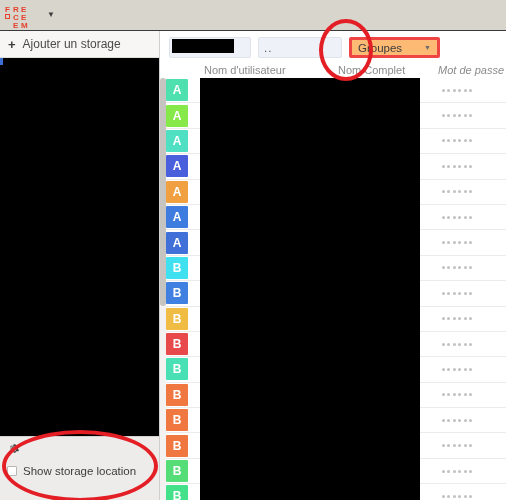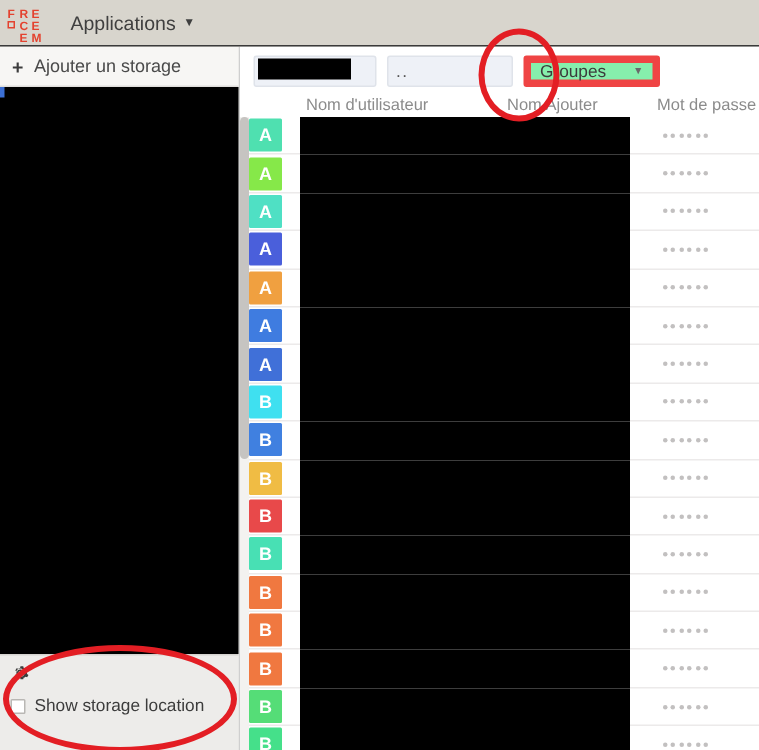--- a/index.html
+++ b/index.html
@@ -227,22 +227,22 @@
   .nu-username .redact {
     position: absolute;
     left: 2px; top: 1px;
     width: 62px; height: 14px;
     background: #000000;
   }
   .nu-fullname { width: 84px; color: #555; letter-spacing: 1px; }
   .nu-select {
     width: 91px;
     height: 21px;
-    background: #86efac;
-    border: 5px solid #ef4444;
+    background: #fdba74;
+    border: 3px solid #ef4444;
     border-radius: 2px;
     box-sizing: border-box;
     display: flex;
     align-items: center;
     justify-content: space-between;
     padding: 0 6px;
     font-size: 11.5px;
     color: #3c3c3c;
     cursor: pointer;
   }
@@ -267,21 +267,21 @@
     width: 346px; height: 14px;
     font-size: 11px;
     color: #8b8b8b;
   }
   .col-headers span {
     position: absolute;
     white-space: nowrap;
   }
   .hdr-username { left: 44px; }
   .hdr-fullname { left: 178px; }
-  .hdr-password { left: 278px; }
+  .hdr-password { left: 278px; font-style: italic; }
 
   .table {
     position: absolute;
     left: 0; top: 47px;
     width: 346px;
     height: 422px;
     overflow: hidden;
   }
   .row {
     position: relative;
@@ -350,21 +350,20 @@
     <span class="logo-cell" style="left:2px; top:4px;">F</span>
     <span class="logo-cell" style="left:10px; top:4px;">R</span>
     <span class="logo-cell" style="left:18px; top:4px;">E</span>
     <span class="logo-box" style="left:2px; top:13px;"></span>
     <span class="logo-cell" style="left:10px; top:12px;">C</span>
     <span class="logo-cell" style="left:18px; top:12px;">E</span>
     <span class="logo-cell" style="left:10px; top:20px;">E</span>
     <span class="logo-cell" style="left:18px; top:20px;">M</span>
   </div>
   <div class="apps-menu">
-    <span>Applications</span>
     <span class="caret">▼</span>
   </div>
 </div>
 
 <div class="sidebar">
 
   <div class="add-group">
     <span class="plus-icon">+</span>
     <span>Ajouter un storage</span>
   </div>
@@ -401,21 +400,21 @@
       <span>..</span>
     </div>
     <div class="nu-select">
       <span>Groupes</span>
       <span class="caret">▼</span>
     </div>
   </div>
 
   <div class="col-headers">
     <span class="hdr-username">Nom d'utilisateur</span>
-    <span class="hdr-fullname">Nom Ajouter</span>
+    <span class="hdr-fullname">Nom Complet</span>
     <span class="hdr-password">Mot de passe</span>
   </div>
 
   <div class="table" id="user-table">
       <div class="row">
         <div class="avatar" style="background: rgb(79, 224, 176);">A</div>
         <div class="cell-redact"></div>
         <div class="pw-dots">
           <span class="pw-dot"></span>
           <span class="pw-dot"></span>

